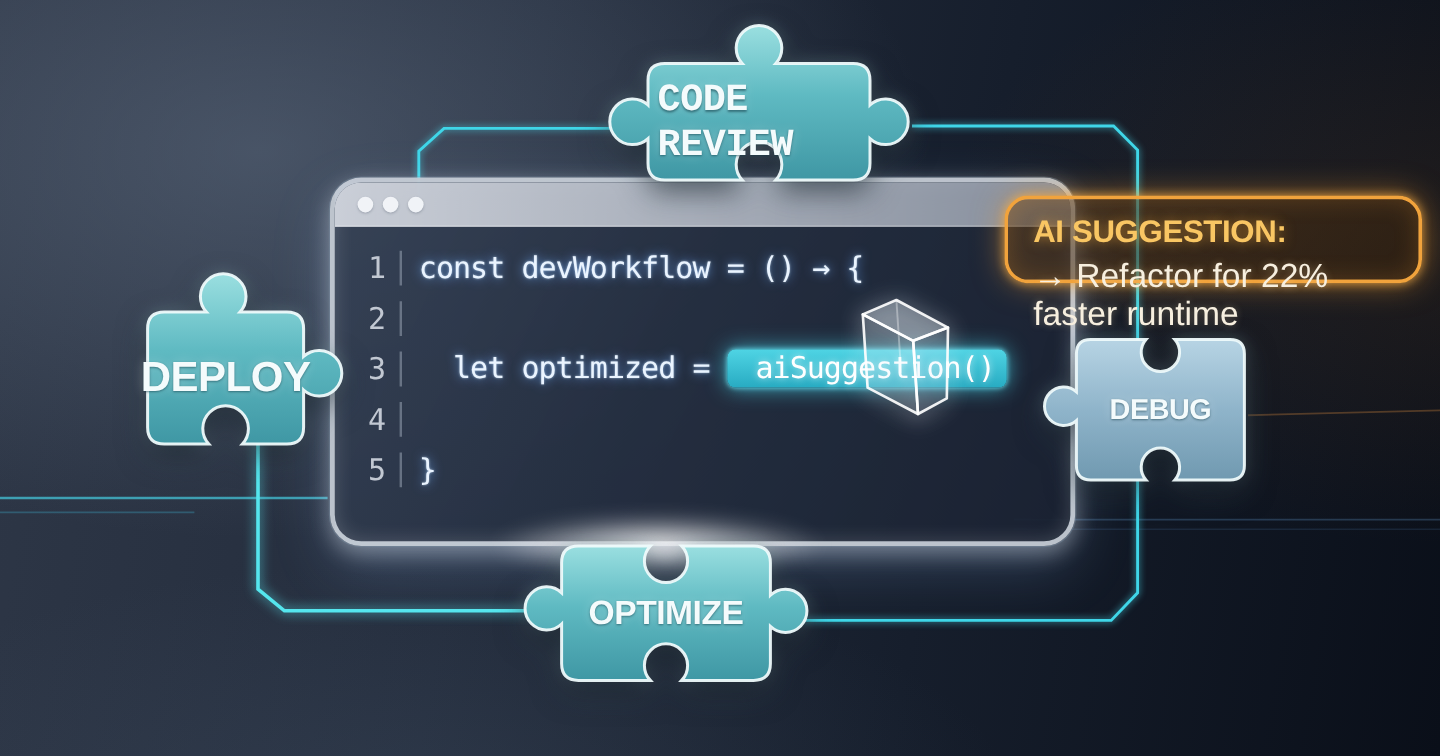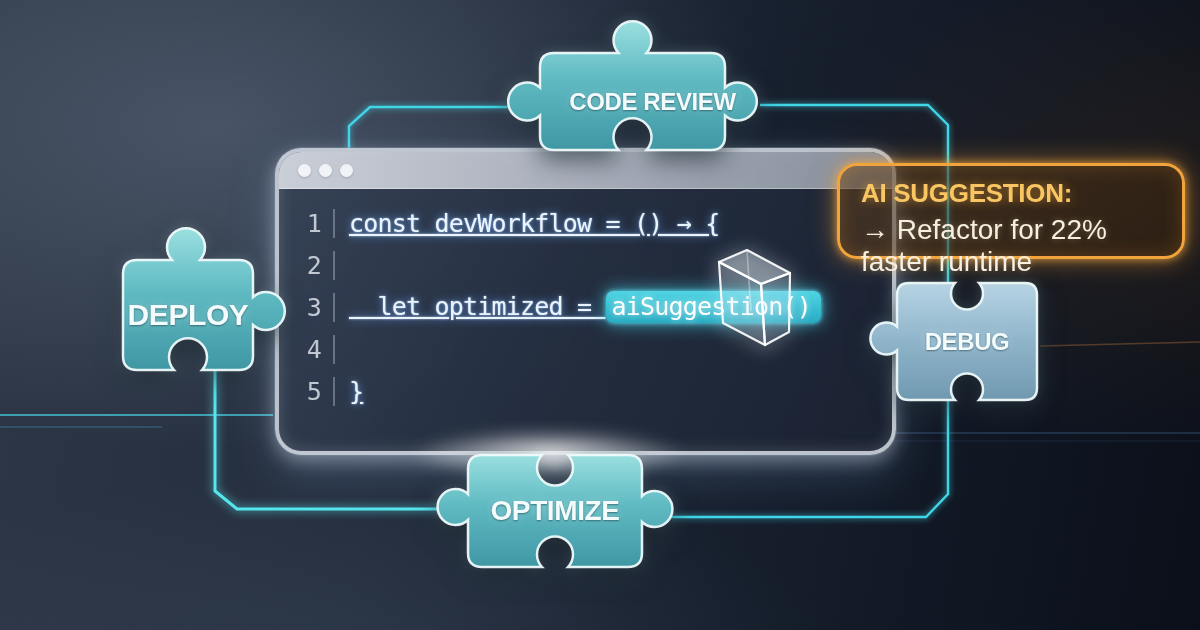--- a/index.html
+++ b/index.html
@@ -34,48 +34,48 @@
     border-bottom:1px solid rgba(255,255,255,0.35);
   }
   .dot{width:13px;height:13px;border-radius:50%;background:rgba(244,246,250,0.92);margin-right:8px;
        box-shadow:0 1px 2px rgba(40,50,70,0.25);}
   .dot:first-child{margin-left:19px;}
   .codearea{padding-top:13px;font-family:"DejaVu Sans Mono",monospace;font-size:25px;letter-spacing:-0.8px;}
   .code-row{display:flex;align-items:center;height:42px;}
   .lnum{width:56px;box-sizing:border-box;flex:0 0 56px;text-align:right;padding-right:12px;color:#c2c8d2;
         border-right:2px solid rgba(152,162,178,0.55);}
   .ltext{white-space:pre;margin-left:14px;color:#eaf4ff;
-         text-shadow:0 0 9px rgba(110,172,255,0.85),0 0 2px rgba(230,245,255,0.7);text-decoration:underline;}
+         text-shadow:0 0 9px rgba(110,172,255,0.85),0 0 2px rgba(230,245,255,0.7);}
   .ltext.comment{color:#b26df2;text-shadow:0 0 10px rgba(176,100,250,0.8),0 0 2px rgba(220,180,255,0.6);}
-  .hl{display:inline-block;padding:1px 10px 2px 6px;border-radius:7px;color:#ffffff;
+  .hl{display:inline-block;padding:1px 10px 2px 24px;border-radius:7px;color:#ffffff;
       background:linear-gradient(180deg,#4fd4e4,#28abc2);
       box-shadow:0 0 18px rgba(70,215,235,0.8),0 0 4px rgba(120,230,245,0.9);
       text-shadow:0 0 6px rgba(255,255,255,0.65);}
 
   .bloom{position:absolute;left:408px;top:428px;width:280px;height:52px;z-index:3;
          background:radial-gradient(ellipse at center, rgba(255,255,255,0.9), rgba(255,255,255,0) 70%);
          filter:blur(7px);}
 
   
   .cube-face{stroke:rgba(255,255,255,0.92);stroke-width:2.2;stroke-linejoin:round;}
 
   
   .piece{stroke:#eefafb;stroke-width:2.5;stroke-opacity:0.95;
          filter:drop-shadow(0 9px 12px rgba(4,10,18,0.55)) drop-shadow(0 0 6px rgba(190,240,245,0.25));}
   .plabel{position:absolute;z-index:6;display:flex;align-items:center;justify-content:center;
           font-weight:700;color:#f4fbfc;letter-spacing:-0.4px;
           text-shadow:0 1px 2px rgba(15,55,65,0.55),0 0 10px rgba(255,255,255,0.25);}
-  .lbl-cr{left:560px;top:53px;width:185px;height:97px;font-size:24px;}
-  .lbl-dp{left:123px;top:260px;width:130px;height:110px;font-size:30px;}
+  .lbl-cr{left:548px;top:53px;width:185px;height:97px;font-size:32px;font-family:Liberation Mono, monospace;}
+  .lbl-dp{left:123px;top:260px;width:130px;height:110px;font-size:35px;}
   .lbl-db{left:897px;top:283px;width:140px;height:117px;font-size:24px;}
   .lbl-op{left:468px;top:455px;width:174px;height:112px;font-size:28px;text-align:right;}
 
   
   .aibox{
-    position:absolute;left:837px;top:163px;width:348px;height:96px;box-sizing:border-box;z-index:7;
+    position:absolute;left:837px;top:163px;width:348px;height:73px;box-sizing:border-box;z-index:7;
     border:3px solid #f1a33c;border-radius:20px;padding:12px 18px 15px 21px;
     background:linear-gradient(135deg, rgba(95,62,26,0.55), rgba(52,33,14,0.62));
     box-shadow:0 0 26px rgba(245,160,50,0.55),0 0 8px rgba(250,180,80,0.7),
                inset 0 0 20px rgba(245,160,50,0.22);
   }
   .ai-title{font-size:26px;font-weight:700;color:#f9c663;letter-spacing:-0.3px;
             text-shadow:0 0 10px rgba(250,175,60,0.6);}
   .ai-body{margin-top:5px;font-size:28px;color:#f7efdf;text-shadow:0 0 6px rgba(250,220,170,0.35);}
 </style>
 </head>

